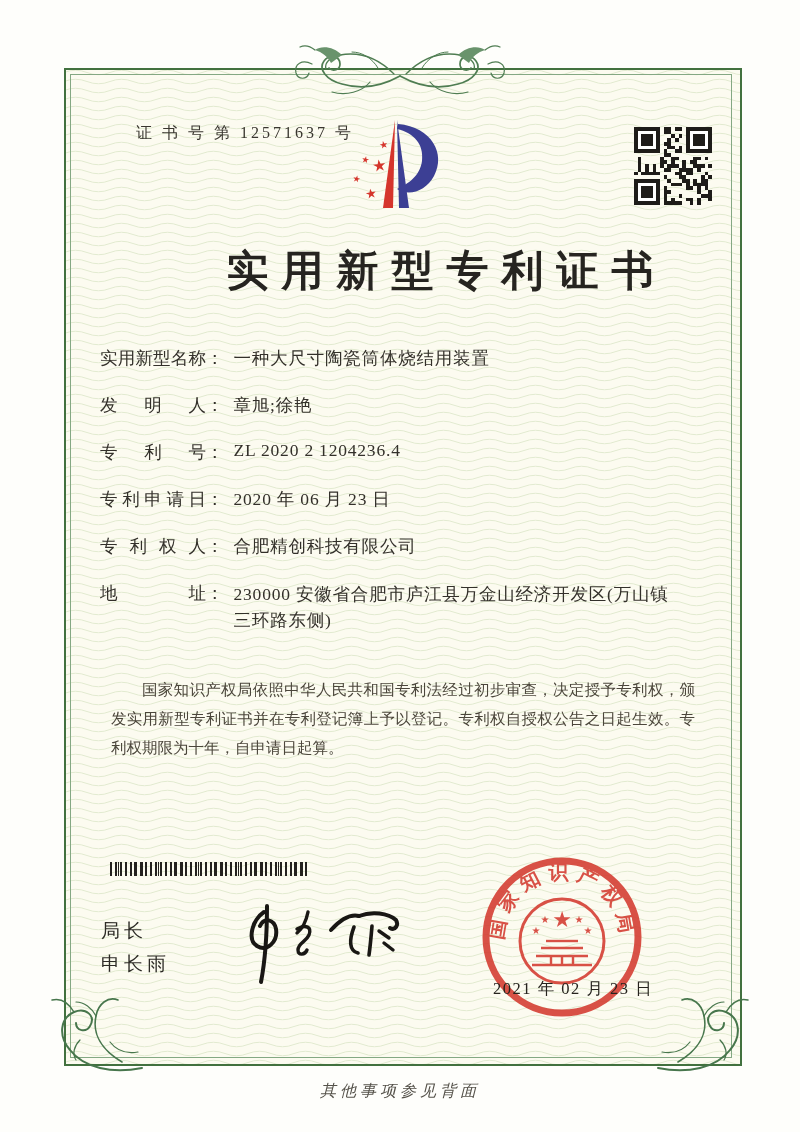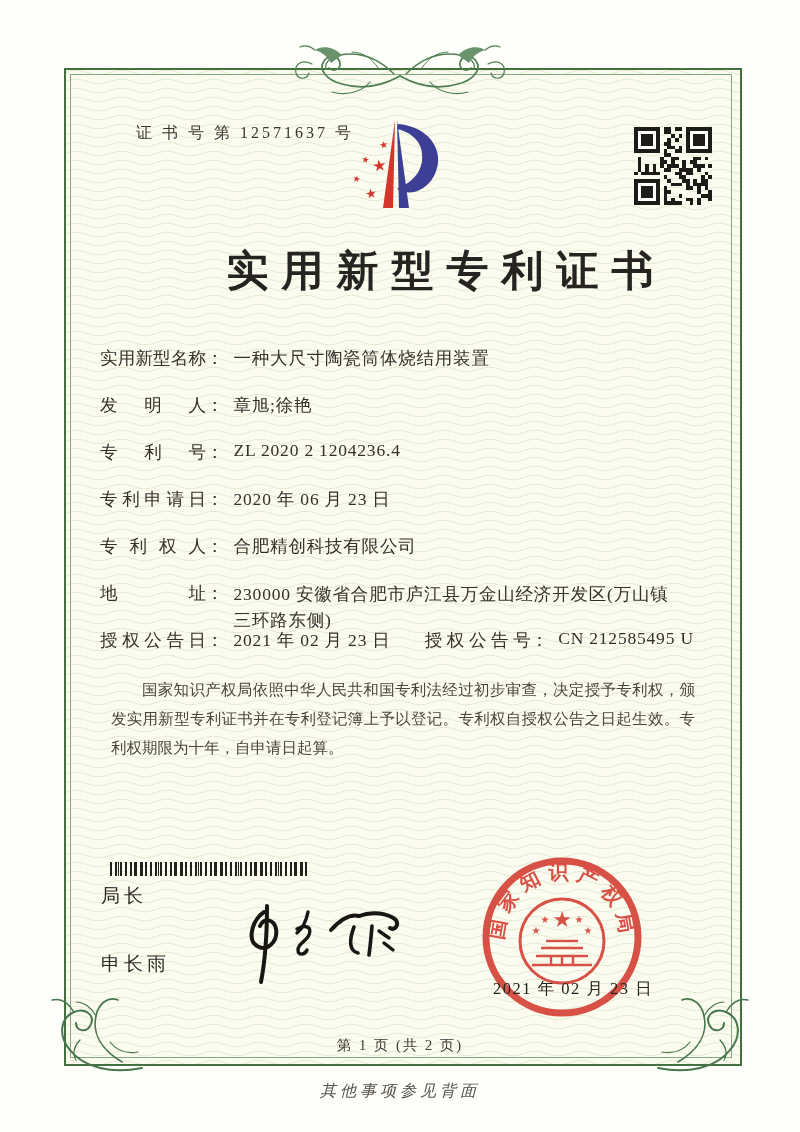--- a/index.html
+++ b/index.html
@@ -22,21 +22,21 @@
   .fcolon{display:inline-block;margin-right:10px;vertical-align:top;}
   .fvalue{display:inline-block;letter-spacing:0.8px;vertical-align:top;}
   .row-addr .fvalue{white-space:normal;width:436px;line-height:1.5;}
   .pair2{margin-left:34px;}
   .paras{position:absolute;left:99px;top:663px;width:608px;font-size:15.5px;line-height:1.88;
          color:#4b463b;text-align:justify;}
   .paras p{margin:12px;text-indent:2em;}
   .barcode{position:absolute;left:110px;top:862px;width:198px;height:14px;
      background-image:repeating-linear-gradient(90deg,#24221f 0 2px,transparent 2px 5px),
                       repeating-linear-gradient(90deg,#24221f 0 1px,transparent 1px 8px);}
-  .signer-title{position:absolute;left:101px;top:883px;font-size:19px;letter-spacing:4px;color:#2c2a25;}
+  .signer-title{position:absolute;left:101px;top:918px;font-size:19px;letter-spacing:4px;color:#2c2a25;}
   .signer-name{position:absolute;left:101px;top:951px;font-size:19px;letter-spacing:4px;color:#2c2a25;}
   .signature{position:absolute;left:234px;top:898px;width:180px;height:92px;z-index:4;}
   .seal{position:absolute;left:478px;top:853px;width:168px;height:168px;z-index:5;}
   .seal-date{position:absolute;left:493px;top:978px;font-size:16.5px;letter-spacing:1.5px;color:#26231e;z-index:6;}
   .page-info{position:absolute;left:0;top:1036px;width:100%;text-align:center;font-size:14.5px;
              letter-spacing:2px;color:#3c3a33;}
   .back-note{position:absolute;left:0;top:1081px;width:100%;text-align:center;font-size:16px;
              font-style:italic;letter-spacing:4px;color:#55524a;}
 </style>
 </head>
@@ -242,23 +242,20 @@
   </div>
   <div class="field-row" style="top:487px">
     <span class="flabel">专利申请日</span><span class="fcolon">：</span><span class="fvalue">2020 年 06 月 23 日</span>
   </div>
   <div class="field-row" style="top:534px">
     <span class="flabel">专利权人</span><span class="fcolon">：</span><span class="fvalue">合肥精创科技有限公司</span>
   </div>
   <div class="field-row row-addr" style="top:581px">
     <span class="flabel">地址</span><span class="fcolon">：</span><span class="fvalue">230000 安徽省合肥市庐江县万金山经济开发区(万山镇三环路东侧)</span>
   </div>
-  <div class="field-row" style="top:628px">
-    <span class="flabel">授权公告日</span><span class="fcolon">：</span><span class="fvalue">2021 年 02 月 23 日</span><span class="flabel pair2">授权公告号</span><span class="fcolon">：</span><span class="fvalue">CN 212585495 U</span>
-  </div>
 
   <div class="paras">
     <p>国家知识产权局依照中华人民共和国专利法经过初步审查，决定授予专利权，颁发实用新型专利证书并在专利登记簿上予以登记。专利权自授权公告之日起生效。专利权期限为十年，自申请日起算。</p>
   </div>
 
   <div class="barcode"></div>
 
   <div class="signer-title">局长</div>
   <div class="signer-name">申长雨</div>
 
@@ -299,16 +296,15 @@
           <path d="M-26,19 h52"></path>
           <path d="M-30,28 h60"></path>
           <path d="M-11,19 v9 M0,19 v9 M11,19 v9"></path>
         </g>
       </g>
     </g>
   </svg>
 
   <div class="seal-date">2021 年 02 月 23 日</div>
 
-  <div class="page-info">第 1 页 (共 2 页)</div>
   <div class="back-note">其他事项参见背面</div>
 
 </div>
 
 </body></html>

